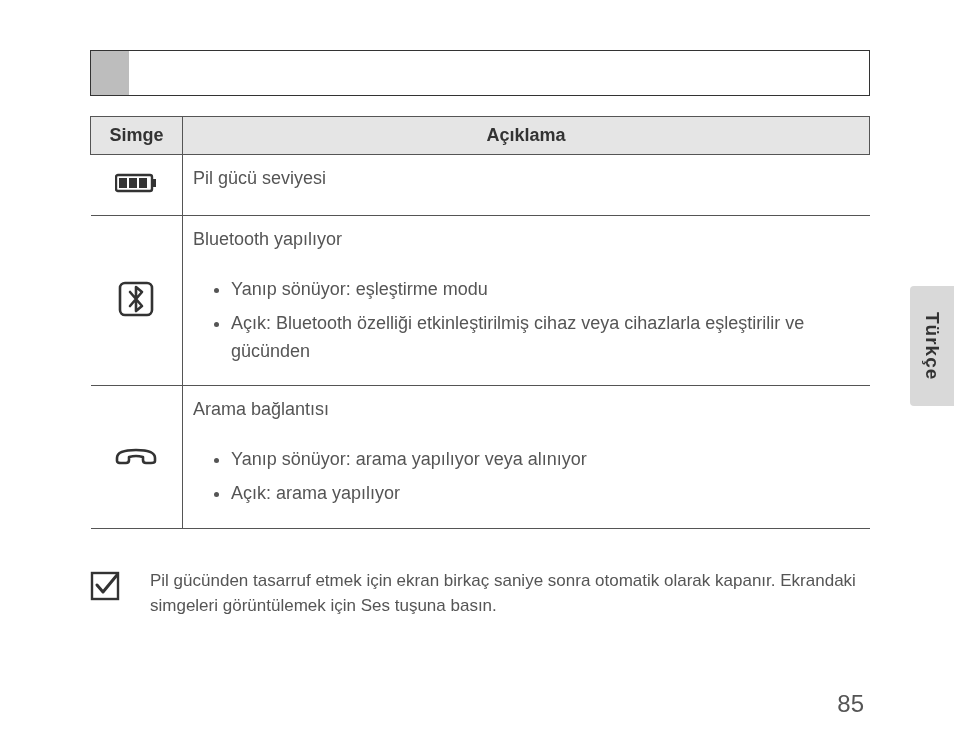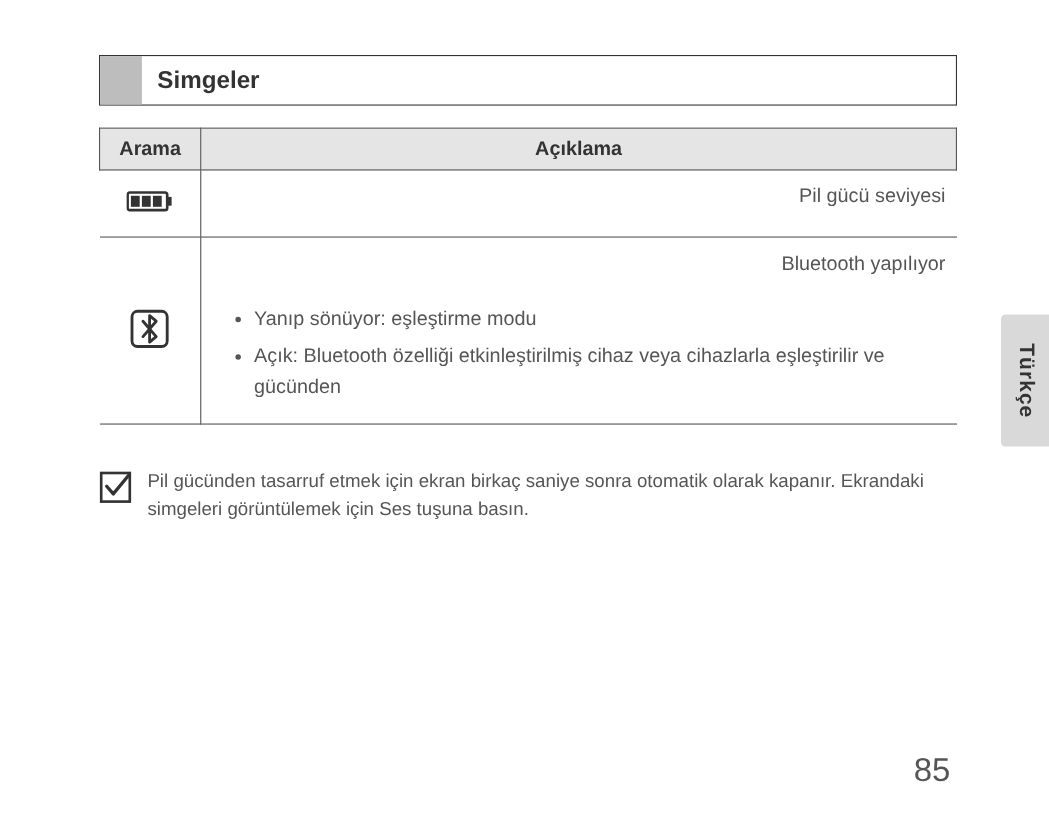--- a/index.html
+++ b/index.html
@@ -60,31 +60,31 @@
       border-bottom: 1.2px solid #555;
       vertical-align: middle;
     }
     .table td.icon-cell {
       text-align: center;
       vertical-align: middle;
       border-right: 1.2px solid #555;
     }
     .table tr:first-child td { border-top: none; }
     .desc-block { line-height: 1.55; }
-    .desc-title { margin-bottom: 8px; text-align: right; }
+    .desc-title { margin-bottom: 8px; }
     ul.bullets {
       list-style: disc;
       padding-left: 38px;
       margin-top: 22px;
     }
     ul.bullets li { margin-bottom: 6px; }
     .note {
       display: flex;
       align-items: flex-start;
-      gap: 14px;
+      gap: 30px;
       margin-top: 40px;
       font-size: 17px;
       color: #555;
       line-height: 1.45;
     }
     .note-icon {
       flex: 0 0 auto;
       width: 30px;
       height: 30px;
       margin-top: 2px;
@@ -106,39 +106,38 @@
       writing-mode: vertical-rl;
       font-size: 19px;
       font-weight: bold;
       color: #333;
       letter-spacing: 1px;
     }
     .page-number {
       position: absolute;
       right: 90px;
       bottom: 24px;
-      font-size: 30px;
+      font-size: 24px;
       color: #555;
     }
     svg { display: block; margin: 0 auto; }
   </style>
 </head>
 <body>
 
 <div class="page">
 
   <div class="section-header">
     <div class="gray-box"></div>
-    <div class="title">Simgeler</div>
   </div>
 
   <table class="table">
     <thead>
       <tr>
-        <th class="col-simge">Arama</th>
+        <th class="col-simge">Simge</th>
         <th>Açıklama</th>
       </tr>
     </thead>
     <tbody>
       <tr>
         <td class="icon-cell">
           <svg width="42" height="22" viewBox="0 0 42 22">
             <rect x="1" y="3" width="36" height="16" rx="2" fill="none" stroke="#333" stroke-width="2.4"></rect>
             <rect x="37" y="7" width="4" height="8" fill="#333"></rect>
             <rect x="4" y="6" width="8" height="10" fill="#333"></rect>
@@ -162,20 +161,36 @@
         <td>
           <div class="desc-block">
             <div class="desc-title">Bluetooth yapılıyor</div>
             <ul class="bullets">
               <li>Yanıp sönüyor: eşleştirme modu</li>
               <li>Açık: Bluetooth özelliği etkinleştirilmiş cihaz veya cihazlarla eşleştirilir ve gücünden</li>
             </ul>
           </div>
         </td>
       </tr>
+      <tr>
+        <td class="icon-cell">
+          <svg width="46" height="22" viewBox="0 0 46 22">
+            <path d="M 4 14 Q 4 6 23 6 Q 42 6 42 14 L 42 17 Q 42 19 38 19 L 33 19 Q 30 19 30 16 L 30 13 Q 26 12 23 12 Q 20 12 16 13 L 16 16 Q 16 19 13 19 L 8 19 Q 4 19 4 17 Z" fill="none" stroke="#333" stroke-width="2.6" stroke-linejoin="round"></path>
+          </svg>
+        </td>
+        <td>
+          <div class="desc-block">
+            <div class="desc-title">Arama bağlantısı</div>
+            <ul class="bullets">
+              <li>Yanıp sönüyor: arama yapılıyor veya alınıyor</li>
+              <li>Açık: arama yapılıyor</li>
+            </ul>
+          </div>
+        </td>
+      </tr>
     </tbody>
   </table>
 
   <div class="note">
     <svg class="note-icon" width="30" height="30" viewBox="0 0 30 30">
       <rect x="2" y="2" width="26" height="26" fill="none" stroke="#333" stroke-width="2.4"></rect>
       <path d="M 7 14 L 13 21 L 27 4" fill="none" stroke="#333" stroke-width="3" stroke-linecap="round" stroke-linejoin="round"></path>
     </svg>
     <div>Pil gücünden tasarruf etmek için ekran birkaç saniye sonra otomatik olarak kapanır. Ekrandaki simgeleri görüntülemek için Ses tuşuna basın.</div>
   </div>

